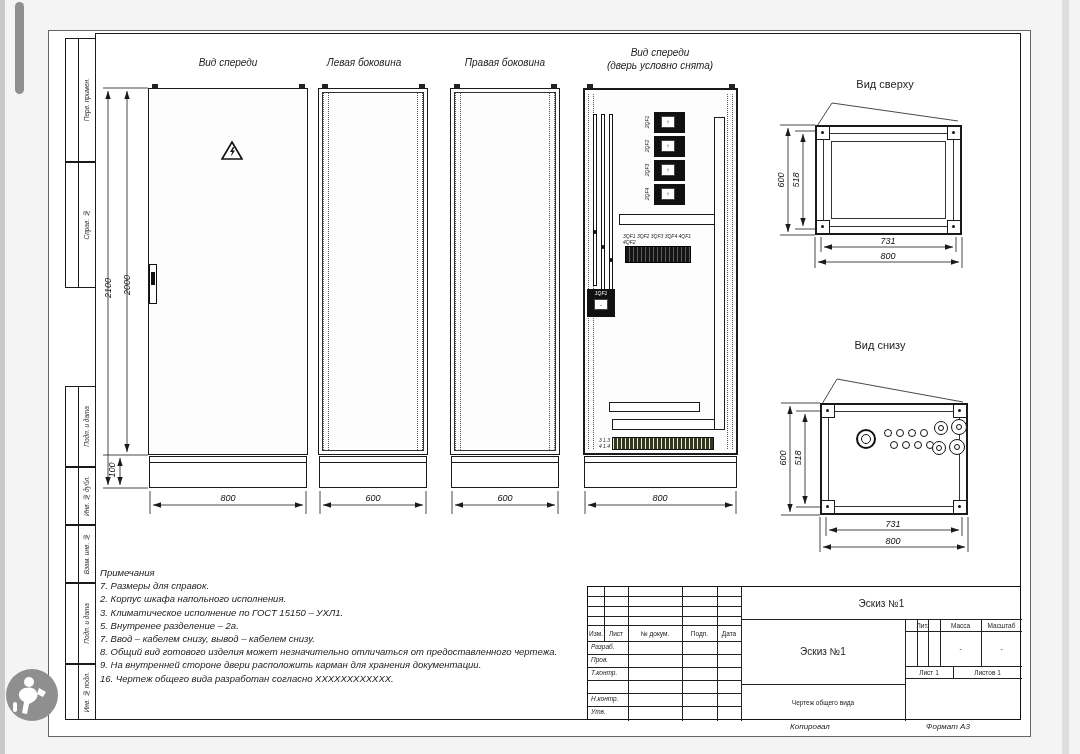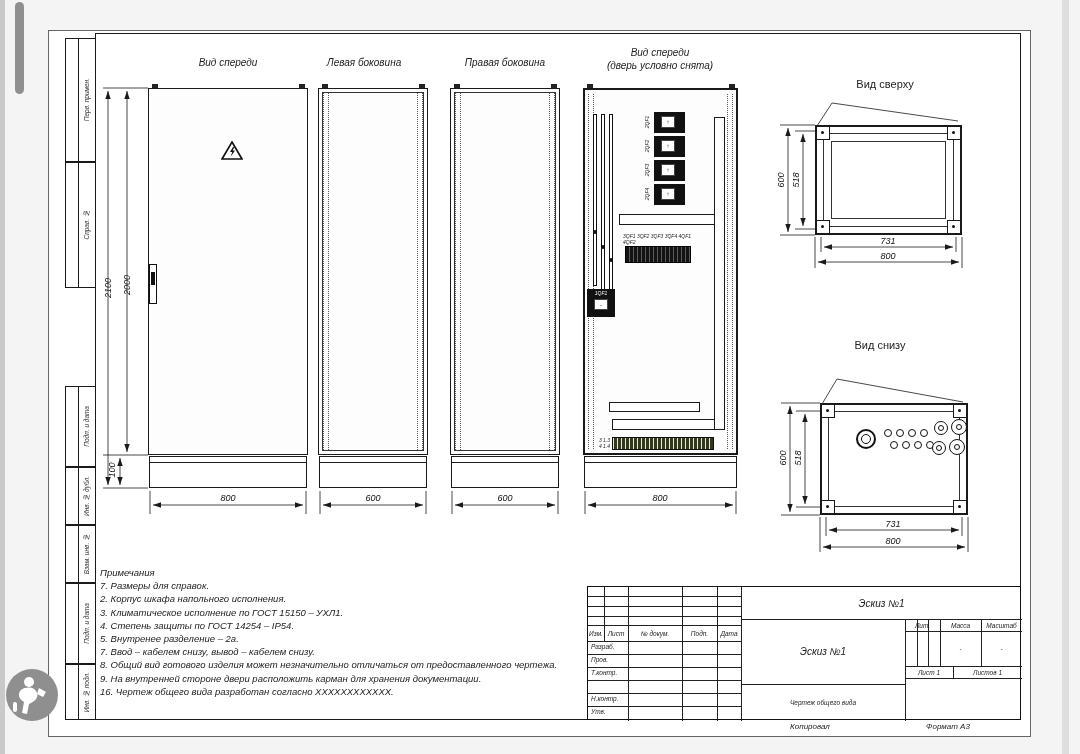--- a/index.html
+++ b/index.html
@@ -55,21 +55,21 @@
   .vlabel-u { position:absolute; font-size:11px; color:#222; text-align:center; font-style:normal; }
   .dim { position:absolute; font-size:9px; font-style:italic; color:#111; text-align:center; width:40px; }
   .dimv { position:absolute; font-size:9px; font-style:italic; color:#111; text-align:center; width:34px; transform:rotate(-90deg); transform-origin:center; }
 
   .notes { position:absolute; left:100px; top:566px; width:490px; font-size:9.5px; font-style:italic; line-height:13.2px; color:#222; }
 
   
   .tb { position:absolute; left:587px; top:586px; width:434px; height:134px; border:1.8px solid #111; background:#fff; }
   .tb .v { position:absolute; width:1px; background:#222; }
   .tb .h { position:absolute; height:1px; background:#222; }
-  .tb .cell { position:absolute; display:flex; align-items:center; justify-content:center; font-size:6.5px; font-style:italic; color:#222; }
+  .tb .cell { position:absolute; display:flex; align-items:center; justify-content:center; font-size:6.5px; color:#222; }
   .tb .rowlab { position:absolute; left:3px; font-size:6.5px; font-style:italic; color:#222; }
   .tb .big { font-size:10px; }
   .sub-frame-text { position:absolute; font-size:8px; font-style:italic; color:#222; text-align:center; }
 
   
   .wm-text { position:absolute; left:88px; top:672px; font-size:34px; font-weight:bold; color:#8f8f8f; opacity:.72; letter-spacing:-1px; }
   svg.lines { position:absolute; left:0; top:0; pointer-events:none; }
 </style>
 </head>
 <body>
@@ -287,21 +287,20 @@
   <div class="dimv" style="left:766px;top:453px">600</div>
   <div class="dimv" style="left:781px;top:453px">518</div>
   <div class="dim" style="left:873px;top:519px">731</div>
   <div class="dim" style="left:873px;top:536px">800</div>
 
   <div class="notes">
     <div>Примечания</div>
     <div>7. Размеры для справок.</div>
     <div>2. Корпус шкафа напольного исполнения.</div>
     <div>3. Климатическое исполнение по ГОСТ 15150 – УХЛ1.</div>
-    <div>4. Степень защиты по ГОСТ 14254 – IP54.</div>
     <div>5. Внутренее разделение – 2а.</div>
     <div>7. Ввод – кабелем снизу, вывод – кабелем снизу.</div>
     <div>8. Общий вид готового изделия может незначительно отличаться от предоставленного чертежа.</div>
     <div>9. На внутренней стороне двери расположить карман для хранения документации.</div>
     <div>16. Чертеж общего вида разработан согласно XXXXXXXXXXXX.</div>
   </div>
 
   <div class="tb">
 
     <div class="v" style="left:16px;top:0;height:54px"></div>

